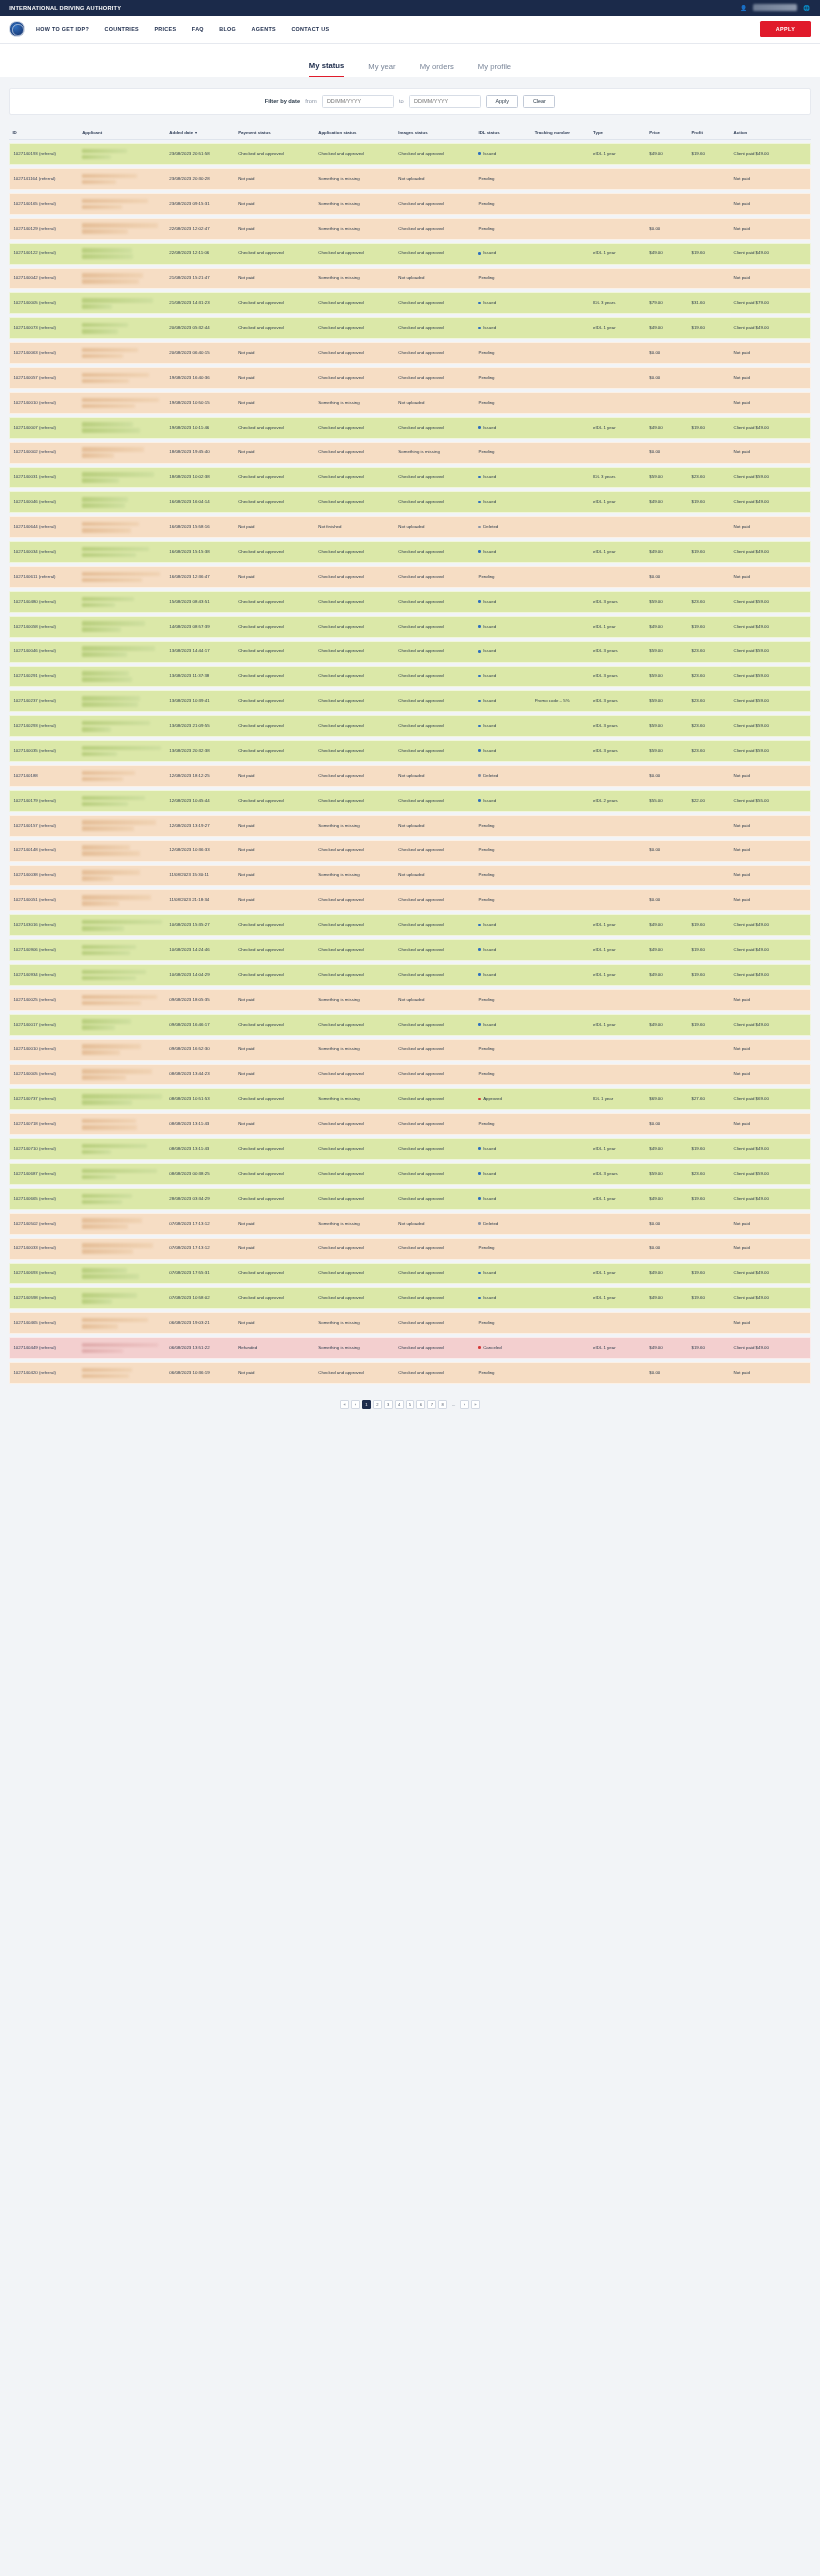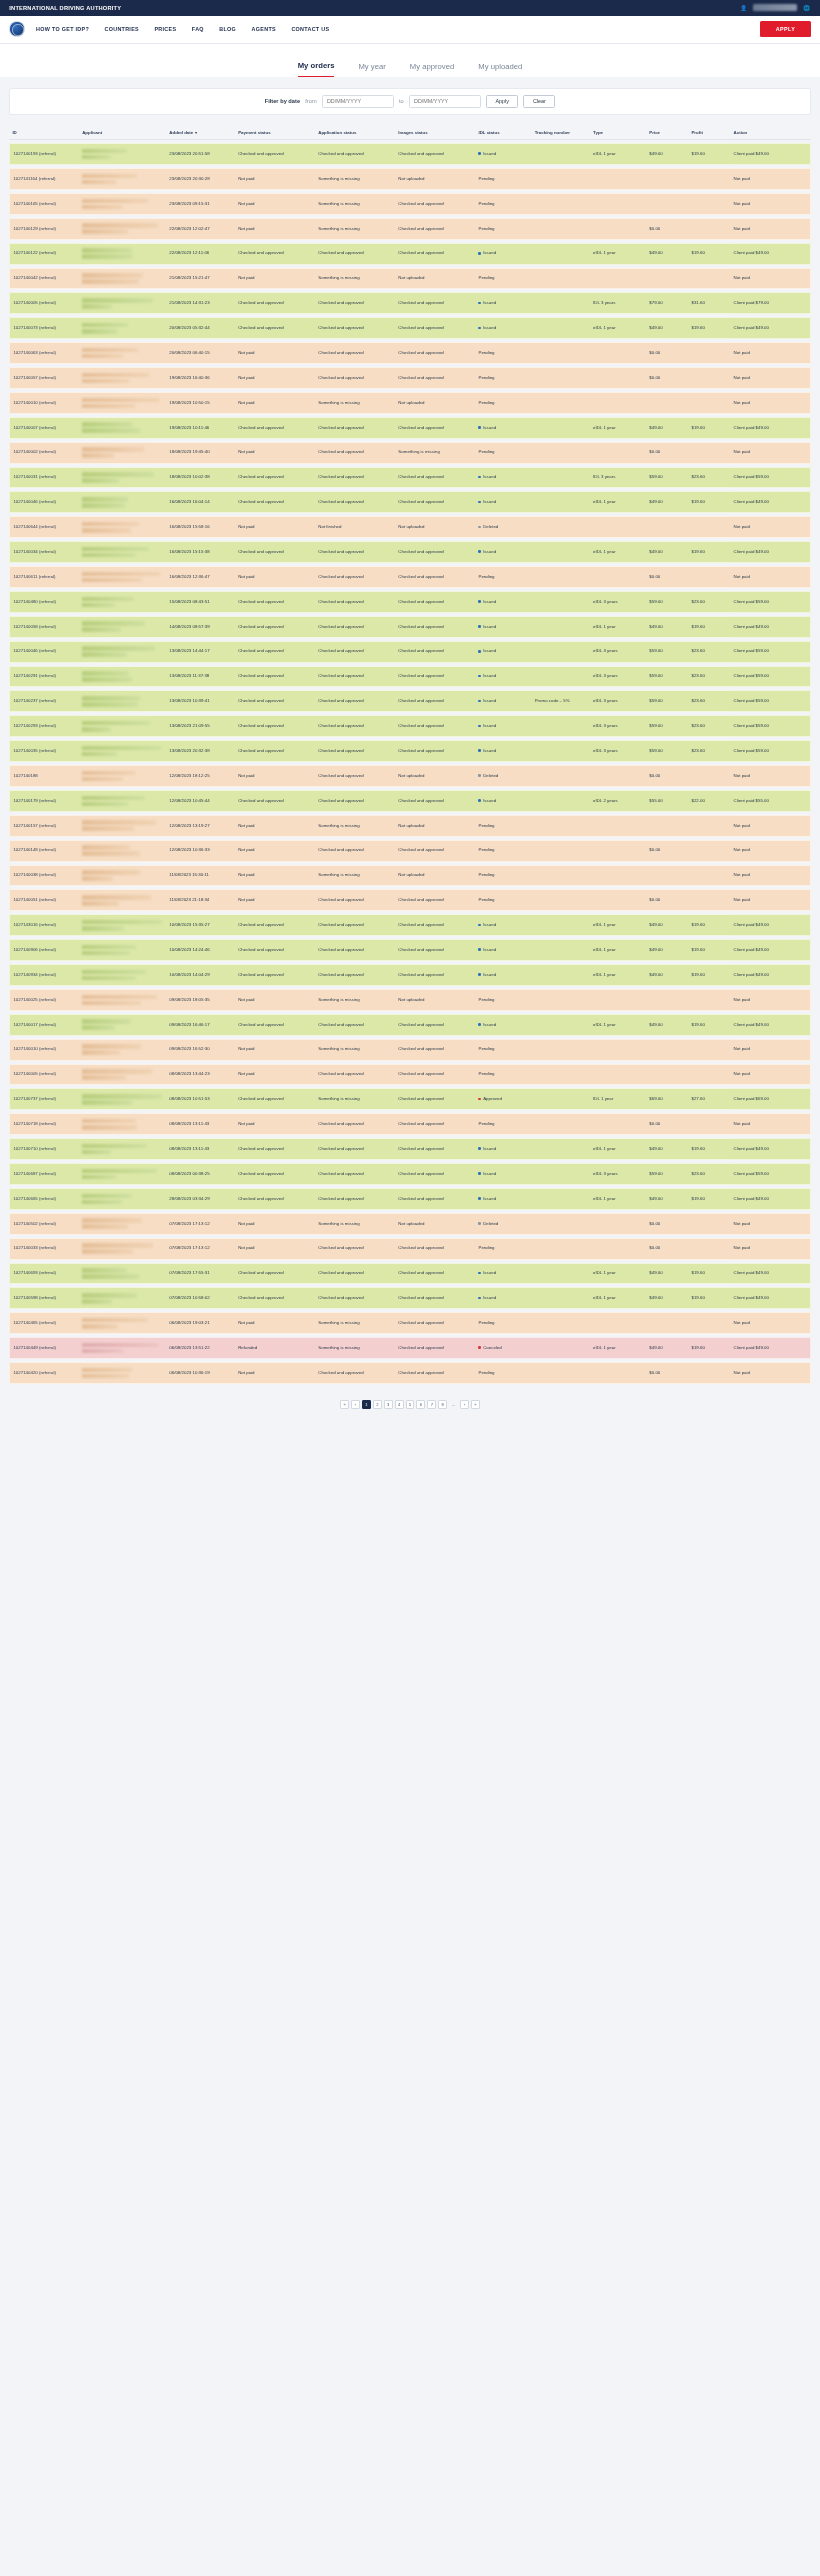--- a/index.html
+++ b/index.html
@@ -252,24 +252,24 @@
     <a href="#">PRICES</a>
     <a href="#">FAQ</a>
     <a href="#">BLOG</a>
     <a href="#">AGENTS</a>
     <a href="#">CONTACT US</a>
   </nav>
   <button class="apply-btn">APPLY</button>
 </div>
 
 <div class="tabsrow">
-  <div class="tab active">My orders</div>
+  <div class="tab active">My status</div>
   <div class="tab">My year</div>
-  <div class="tab">My approved</div>
-  <div class="tab">My uploaded</div>
+  <div class="tab">My orders</div>
+  <div class="tab">My profile</div>
 </div>
 
 <div class="filterwrap">
   <div class="filterbar">
     <span class="flabel">Filter by date</span>
     <span class="sublabel">from</span>
     <input class="dateinput" placeholder="DD/MM/YYYY" style="">
     <span class="sublabel">to</span>
     <input class="dateinput" placeholder="DD/MM/YYYY" style="">
     <button class="btn-apply">Apply</button>

